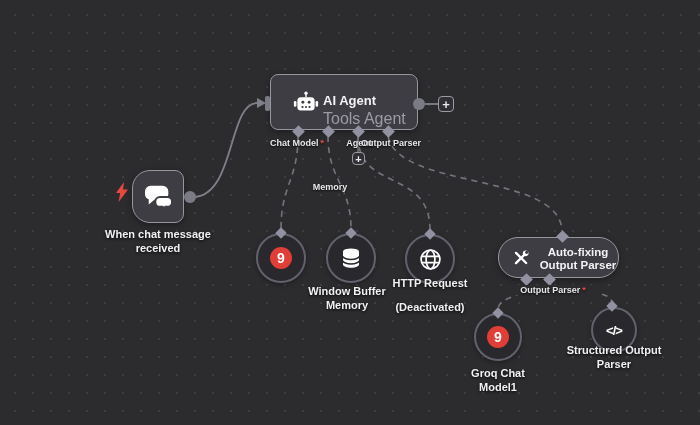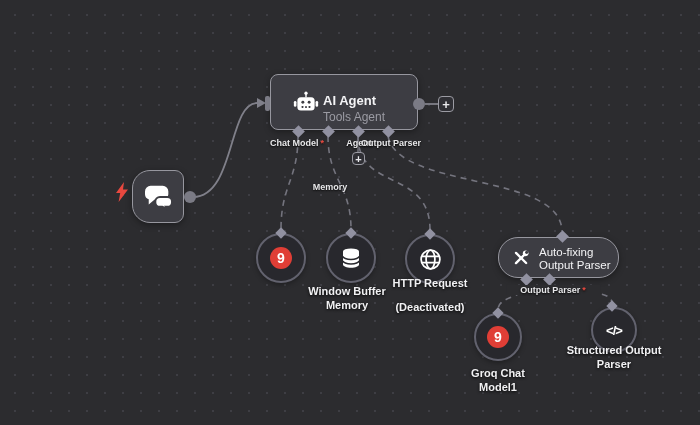--- a/index.html
+++ b/index.html
@@ -44,32 +44,32 @@
     text-shadow:0 1px 3px rgba(0,0,0,.9);
   }
   .port-label {
     position:absolute; transform:translateX(-50%); white-space:nowrap;
     color:#e8e8ea; font-size:9px; font-weight:bold;
     text-shadow:0 1px 2px rgba(0,0,0,.9);
   }
   .req { color:#ea4b41; margin-left:2px; }
 
   .agent-title { font-size:13px; font-weight:bold; color:#f3f3f5; }
-  .agent-subtitle { font-size:12px; color:#9b9ba3; margin-top:2px; }
+  .agent-subtitle { font-size:16px; color:#9b9ba3; margin-top:2px; }
 
   .groq-logo {
     width:22px; height:22px; border-radius:50%; background:#e03e36;
     color:#fff; font-size:14px; font-weight:bold;
     display:flex; align-items:center; justify-content:center;
     text-shadow:none;
   }
   .code-glyph { color:#fff; font-size:13px; font-weight:bold; letter-spacing:-1px; }
 
   .autofix-title {
-    color:#f3f3f5; font-size:11.5px; font-weight:normal; line-height:13px;
+    color:#f3f3f5; font-size:11.5px; font-weight:bold; line-height:13px;text-align:center;
   }
   .overlap-bg { background:#2c2c2f; padding:0 14px; z-index:3; }
 </style>
 </head>
 <body>
 
 <div class="canvas">
 
   <svg class="wires">
 
@@ -92,20 +92,21 @@
     <path d="M9 0 L1 11 h4.2 L3.6 20 L13 7.5 H8 Z" fill="#e8483f"></path>
   </svg>
 
   <div class="node-rect" style="left:132px;top:170px;width:52px;height:53px;border-radius:18px 9px 9px 18px;">
     <svg style="position:absolute;left:11px;top:12px;width:30px;height:28px;" viewBox="0 0 32 30">
       <path fill="#fff" d="M7 3 h13 a6 6 0 0 1 6 6 v3 a6 6 0 0 1 -6 6 h-9 l-6 5 v-5.5 a6 6 0 0 1 -4-5.5 v-3 a6 6 0 0 1 6-6 z"></path>
       <path fill="#fff" stroke="#3d3d43" stroke-width="2.2" d="M17 15 h8 a5 5 0 0 1 5 5 v0.5 a5 5 0 0 1 -5 5 h-1 l4 4 -8.5 -4 h-2.5 a5 5 0 0 1 -5 -5 v-0.5 a5 5 0 0 1 5 -5 z"></path>
     </svg>
   </div>
   <div class="out-circle" style="left:184px;top:191px;"></div>
+  <div class="node-label" style="left:97px;top:227px;width:122px;">When chat message received</div>
 
   <div class="node-rect" style="left:270px;top:74px;width:148px;height:56px;border-radius:8px;">
     <svg style="position:absolute;left:21px;top:14px;width:28px;height:28px;" viewBox="0 0 24 24">
       <circle cx="12" cy="3.6" r="1.4" fill="#fff"></circle>
       <rect x="11.4" y="4.2" width="1.2" height="3" fill="#fff"></rect>
       <rect x="4.6" y="7" width="14.8" height="11.5" rx="3" fill="#fff"></rect>
       <rect x="1.6" y="10.2" width="2.2" height="5" rx="1.1" fill="#fff"></rect>
       <rect x="20.2" y="10.2" width="2.2" height="5" rx="1.1" fill="#fff"></rect>
       <circle cx="9.3" cy="11.3" r="1.25" fill="#3d3d43"></circle>
       <circle cx="14.7" cy="11.3" r="1.25" fill="#3d3d43"></circle>

